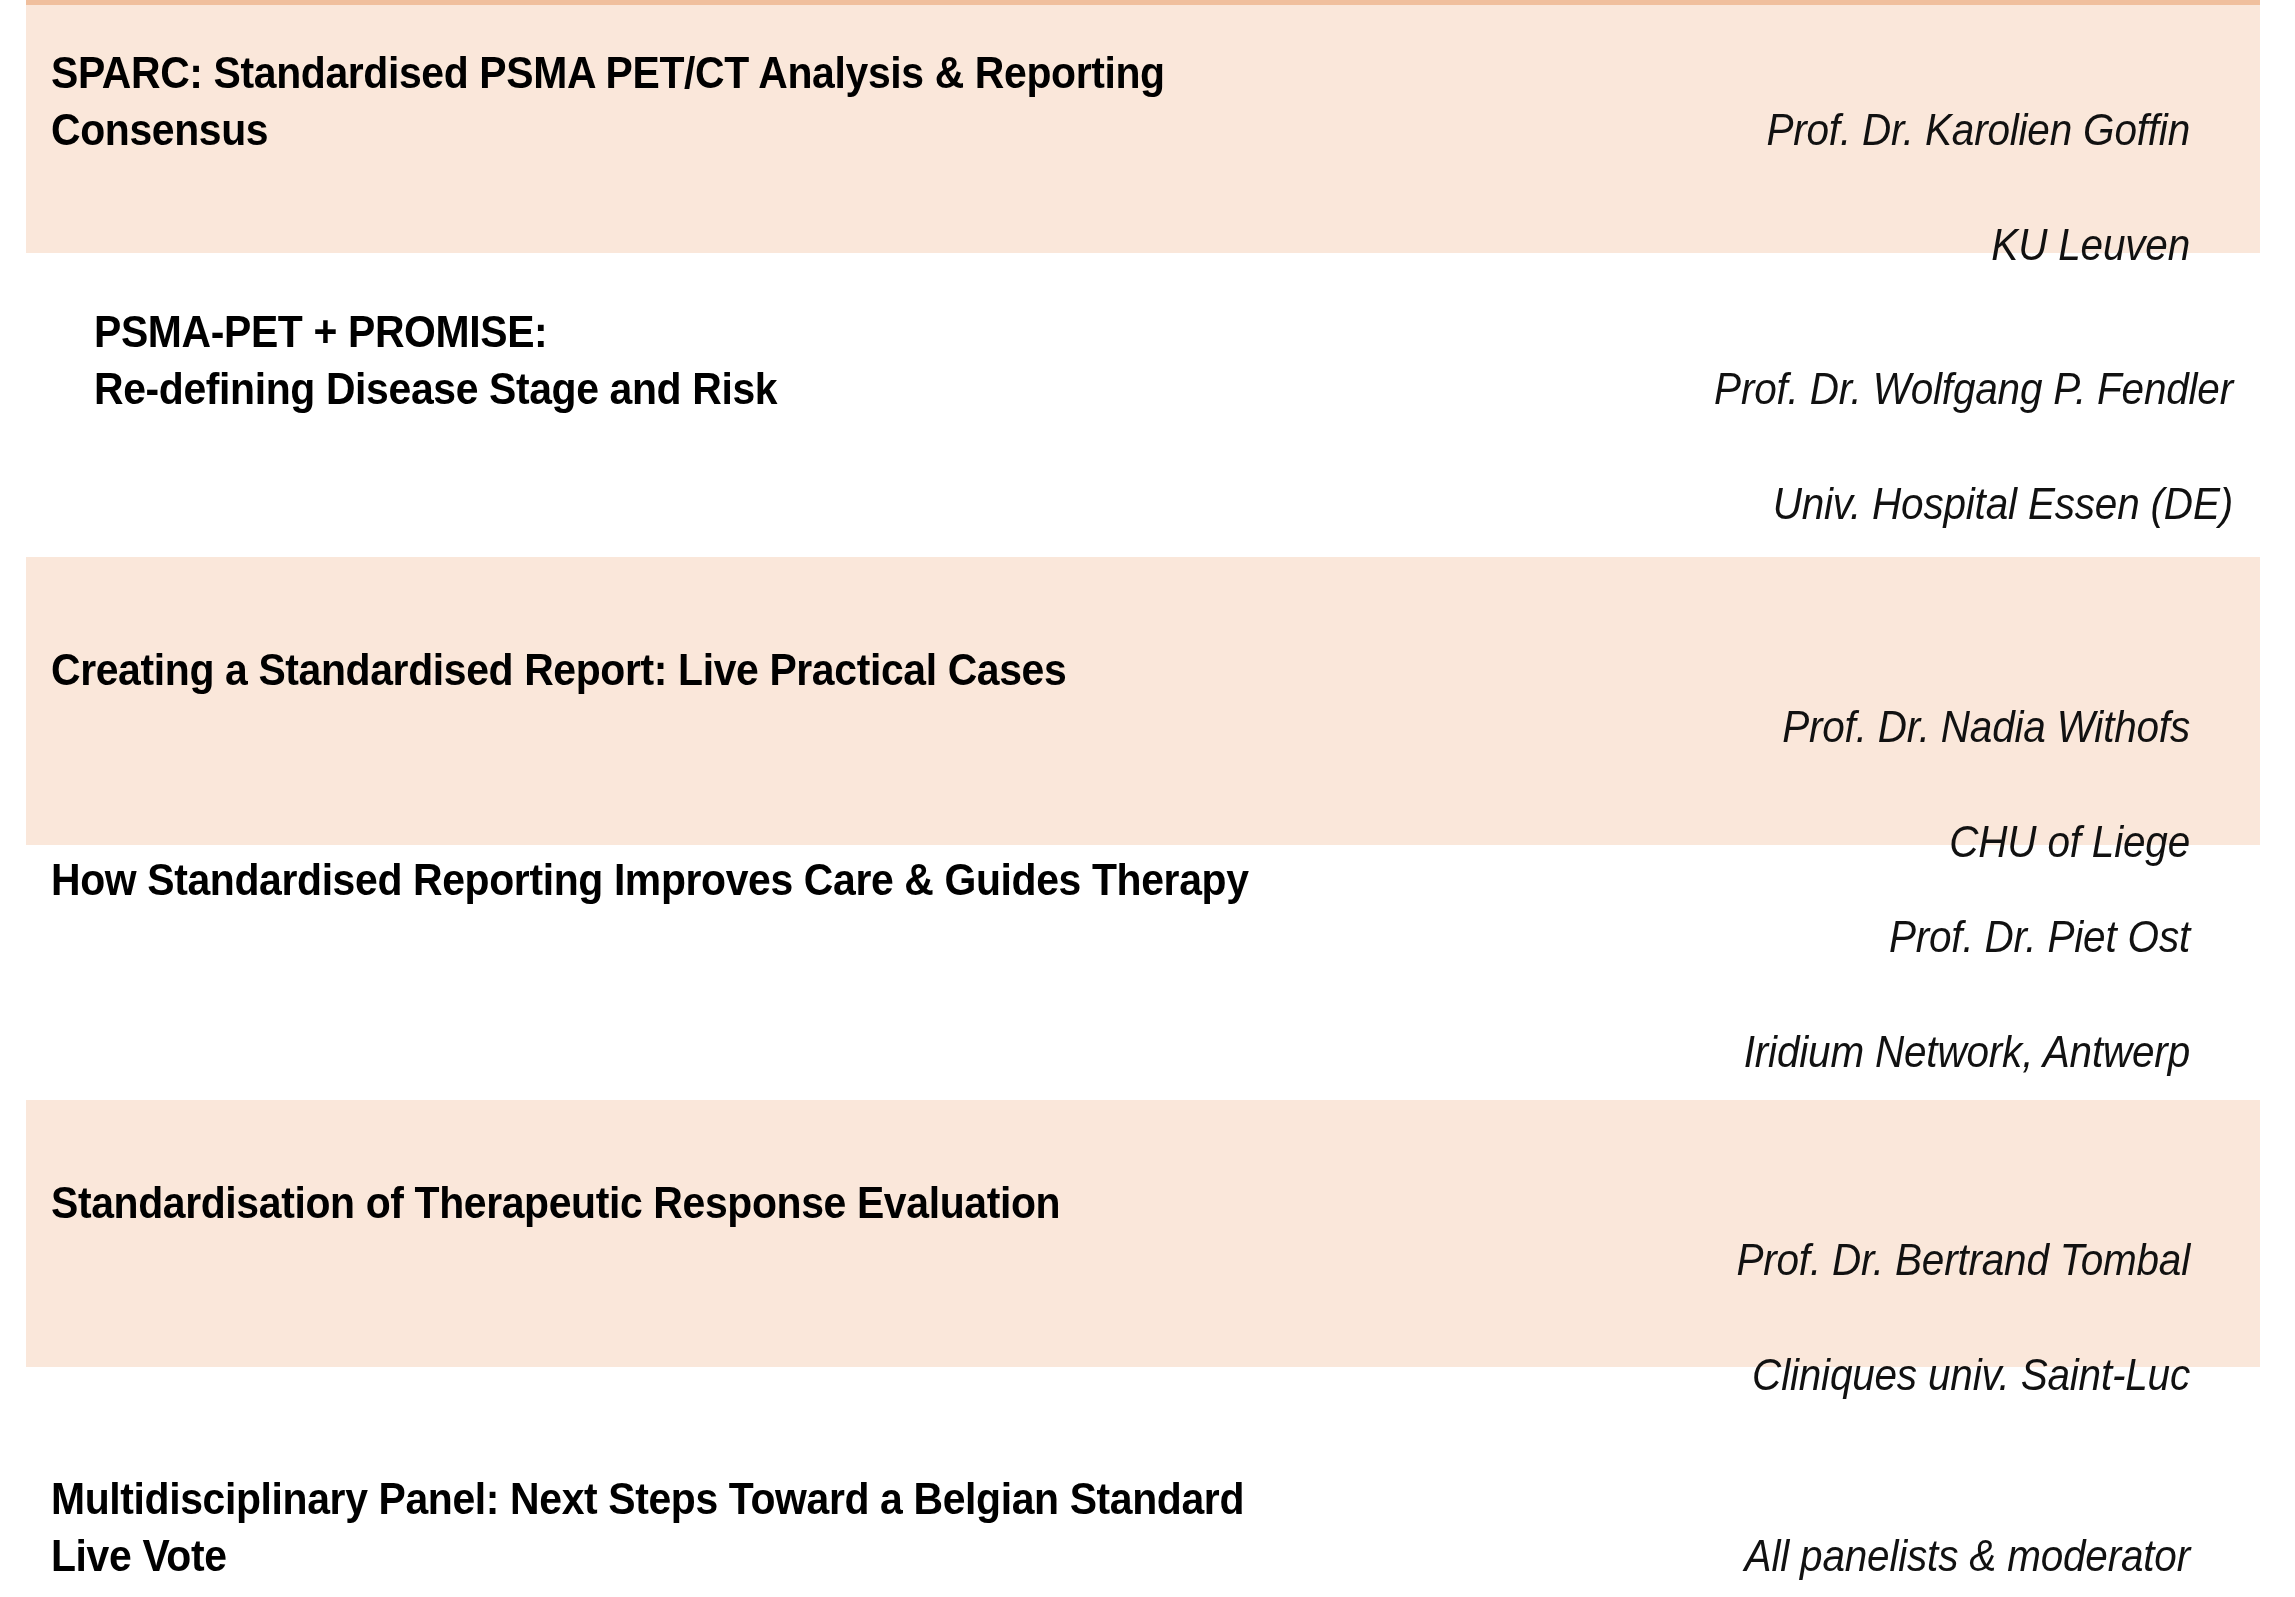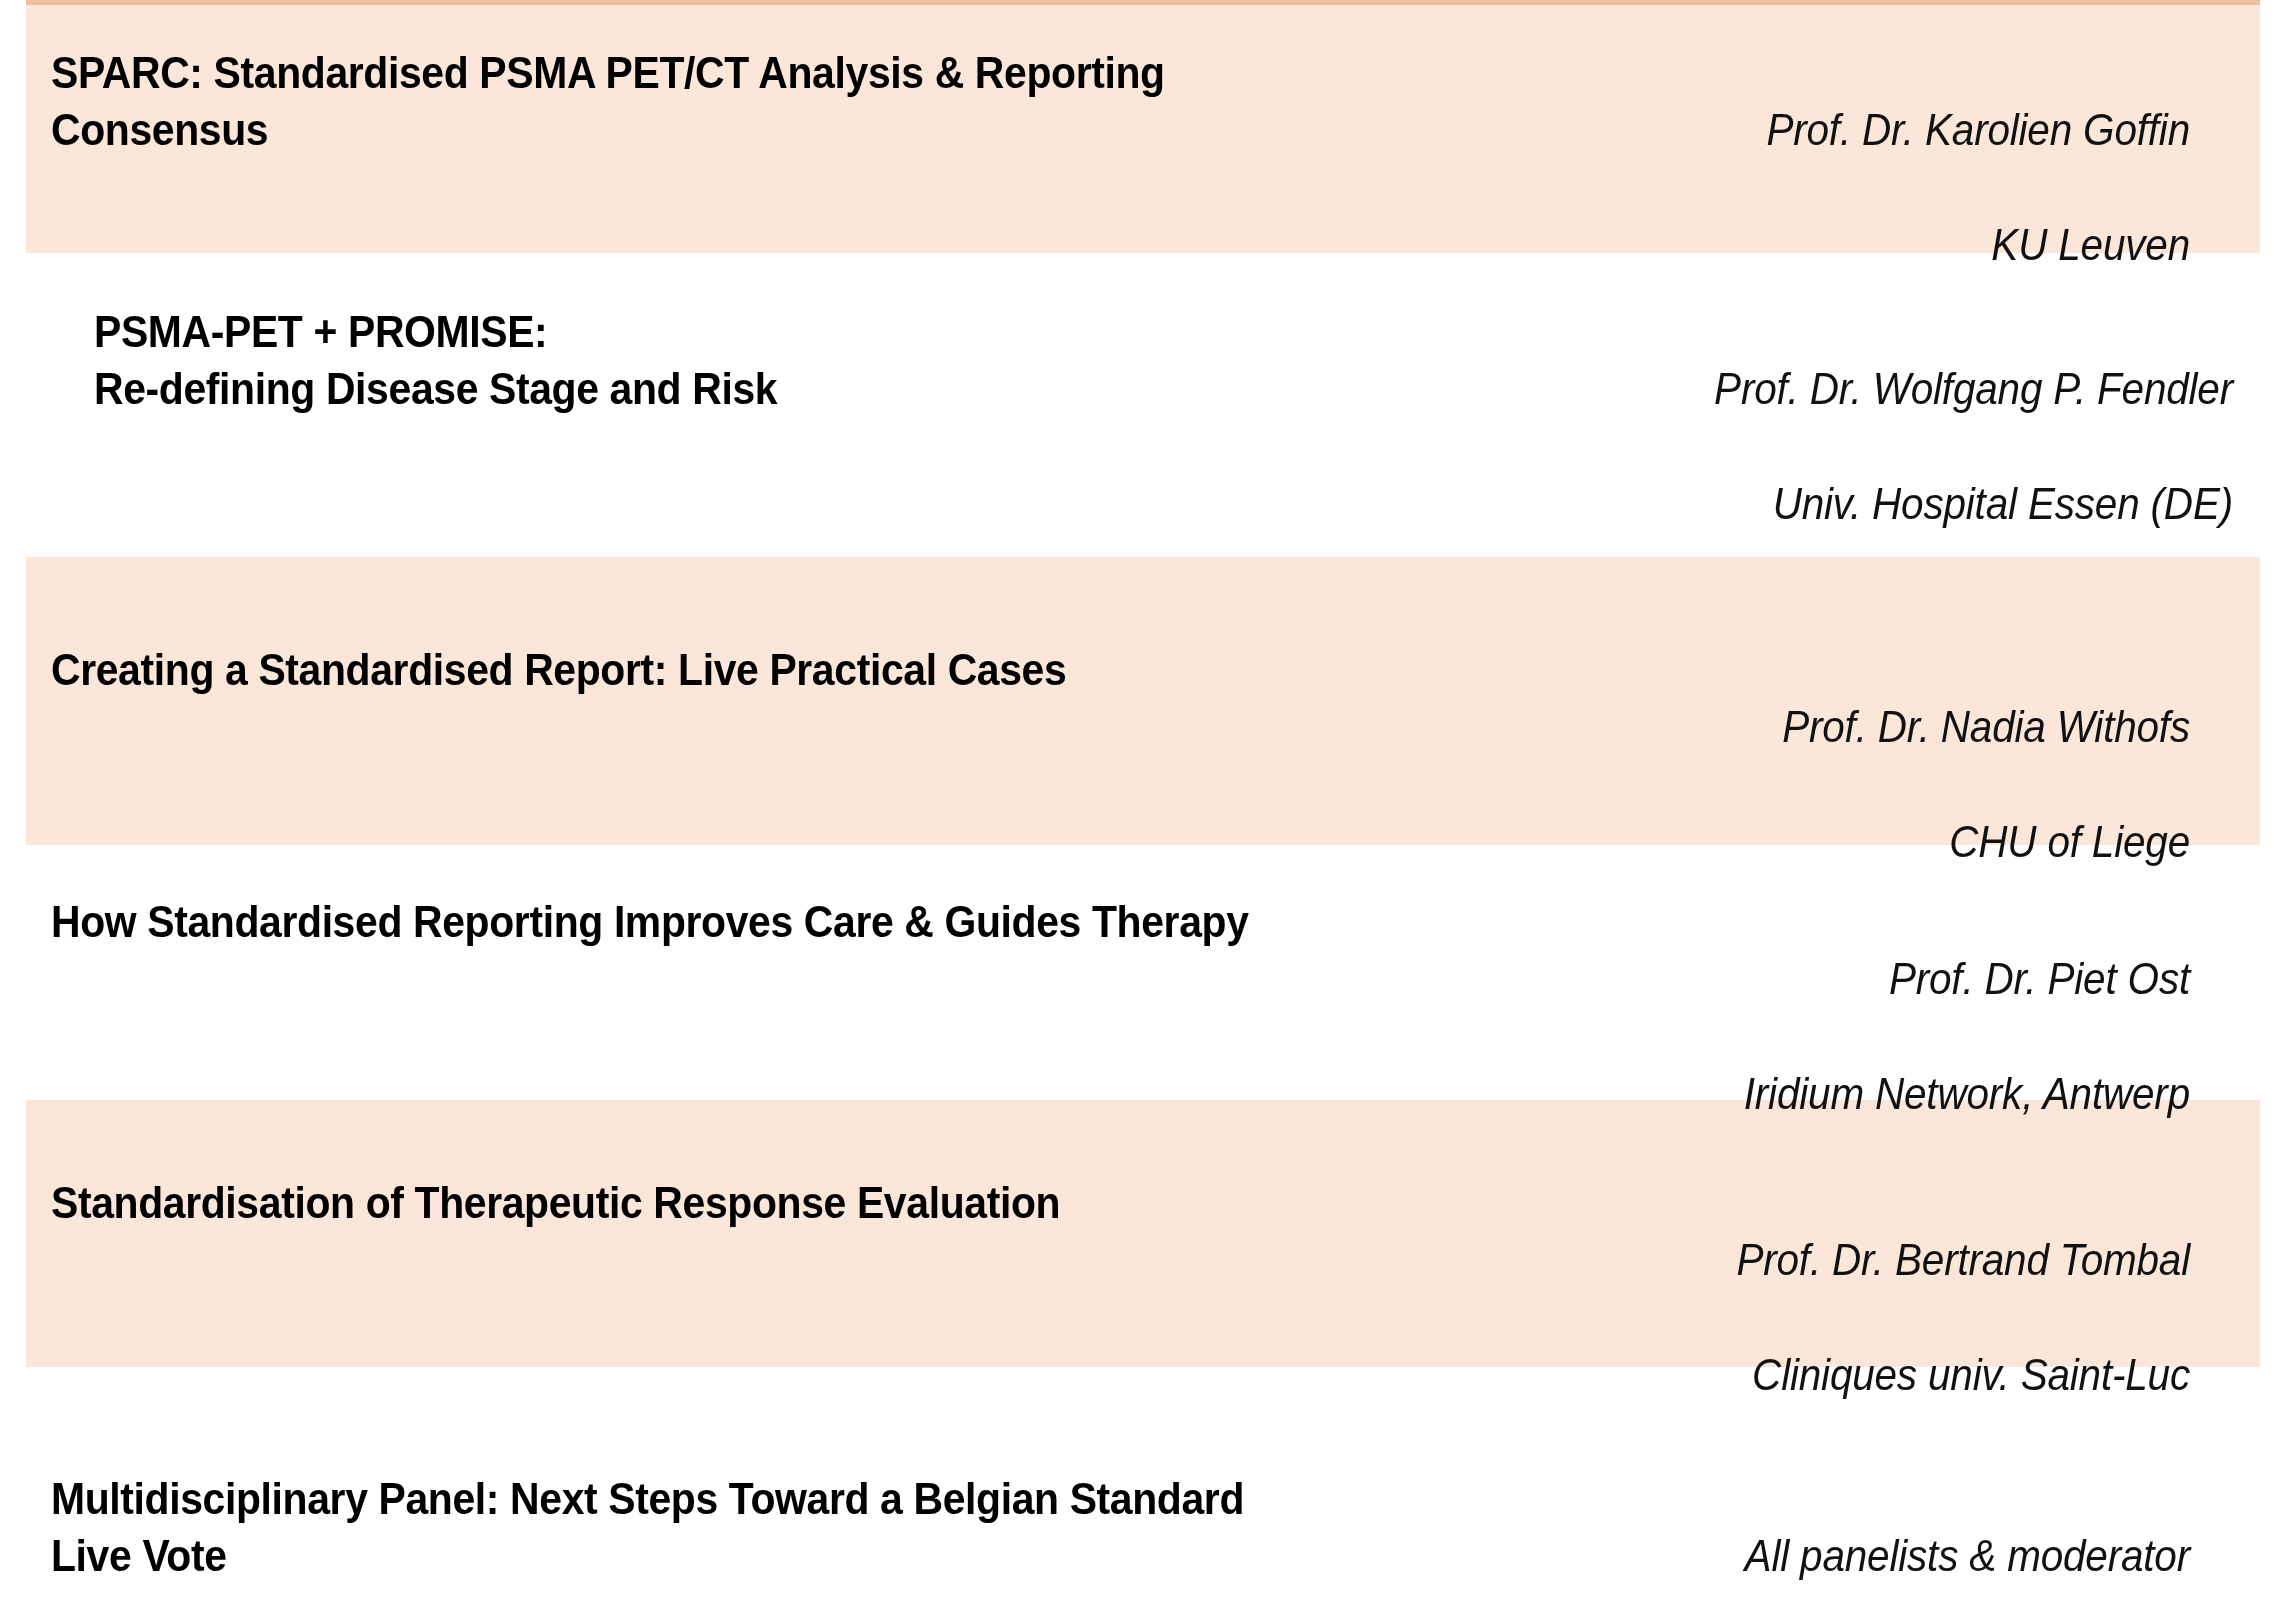--- a/index.html
+++ b/index.html
@@ -72,21 +72,21 @@
     transform-origin: right center;
     white-space: pre-line;
   }
   .topic-line { display: block; }
   .speaker-line { display: block; }
 
   
   #row-1 { top: 0px;    height: 253px; }
   #row-2 { top: 253px;  height: 279px; margin-left: 43px; }
   #row-3 { top: 533px;  height: 288px; margin-top: 24px; }
-  #row-4 { top: 820px; height: 280px; }
+  #row-4 { top: 778px; height: 280px; }
   #row-5 { top: 1100px; height: 267px; }
   #row-6 { top: 1419px; height: 296px; }
 
   #row-1 .row-inner { padding-top: 44px; }
   #row-2 .row-inner { padding-top: 50px; }
   #row-3 .row-inner { padding-top: 84px; }
   #row-4 .row-inner { padding-top: 73px; }
   #row-5 .row-inner { padding-top: 74px; gap: 8px; }
   #row-6 .row-inner { padding-top: 51px; }
 

